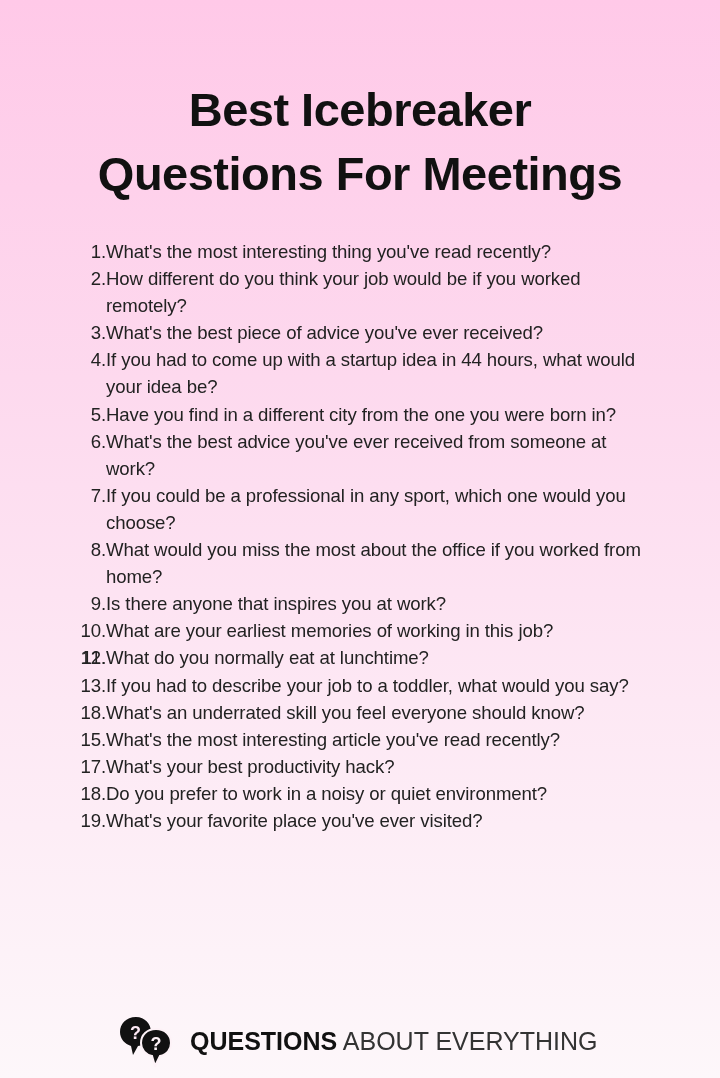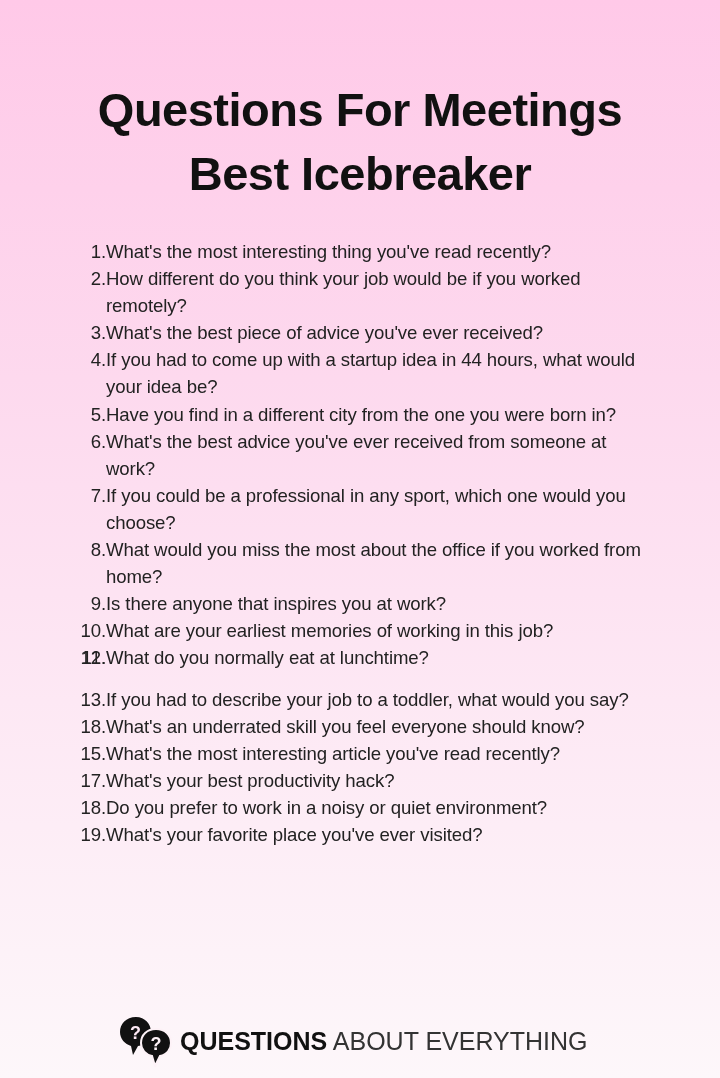--- a/index.html
+++ b/index.html
@@ -72,33 +72,33 @@
     .logo-icon {
       width: 60px;
       height: 52px;
       position: relative;
     }
     .brand {
       font-size: 25px;
       letter-spacing: 0px;
       color: #222;
       white-space: nowrap;
-      margin-left: 2px;
+      margin-left: 12px;
     }
     .brand .bold { font-weight: bold; color: #111; }
     .brand .light { font-weight: normal; color: #333; }
   </style>
 </head>
 <body>
 
 <div class="page">
 
   <h1 class="title" style="margin:0;">
+    <span>Best Icebreaker</span>
     <span>Questions For Meetings</span>
-    <span>Best Icebreaker</span>
   </h1>
 
   <ol class="list">
     <li class="item">
         <span class="num">1.</span>
         <span class="text">What's the most interesting thing you've read recently?</span>
       </li>
     <li class="item" style="padding-right:70px;">
         <span class="num">2.</span>
         <span class="text">How different do you think your job would be if you worked remotely?</span>
@@ -135,21 +135,21 @@
         <span class="num">10.</span>
         <span class="text">What are your earliest memories of working in this job?</span>
       </li>
     <li class="item" style="padding-right:40px;">
         <span class="num">11.</span>
       </li>
     <li class="item">
         <span class="num">12.</span>
         <span class="text">What do you normally eat at lunchtime?</span>
       </li>
-    <li class="item" style="padding-right:70px;margin-top:14px;">
+    <li class="item" style="padding-right:70px;">
         <span class="num">13.</span>
         <span class="text">If you had to describe your job to a toddler, what would you say?</span>
       </li>
     <li class="item" style="padding-right:40px;">
         <span class="num">18.</span>
         <span class="text">What's an underrated skill you feel everyone should know?</span>
       </li>
     <li class="item">
         <span class="num">15.</span>
         <span class="text">What's the most interesting article you've read recently?</span>

